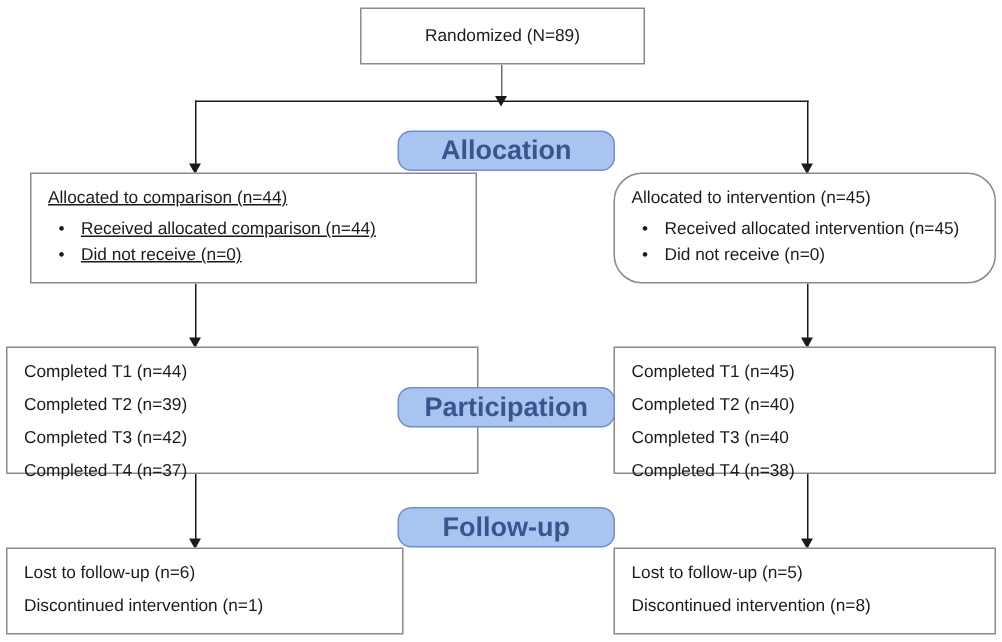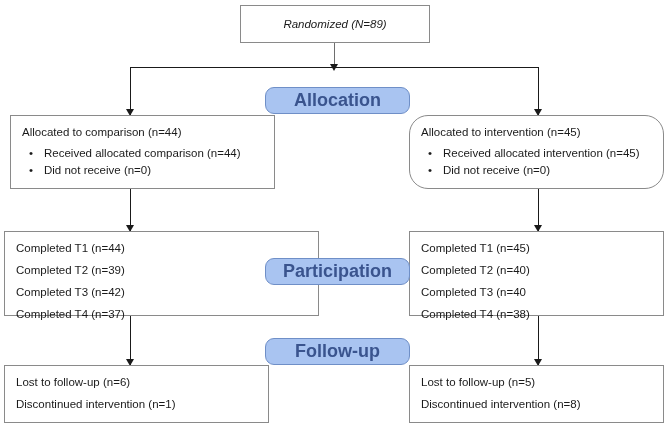--- a/index.html
+++ b/index.html
@@ -27,21 +27,20 @@
     font-size: 11.5px;
     line-height: 1.22;
     z-index: 3;
   }
   .box-inner {
     padding: 9px 11px 7px 11px;
   }
   .box.centered .box-inner {
     text-align: right;
     padding: 0;
-    font-style: italic;
   }
   .box.centered {
     display: flex;
     align-items: center;
     justify-content: center;
   }
   .line-row {
     white-space: nowrap;
   }
   
@@ -125,21 +124,21 @@
   <div class="hline" style="left:130px; top:67px; width:409px;"></div>
   <div class="vline dark" style="left:130px; top:67px; height:48px;"></div>
   <div class="arrowhead" style="left:126px; top:109px;"></div>
   <div class="vline dark" style="left:538px; top:67px; height:48px;"></div>
   <div class="arrowhead" style="left:534px; top:109px;"></div>
 
   <div class="pill" style="left:265px; top:87px; width:145px; height:27px;">
     <span>Allocation</span>
   </div>
 
-  <div class="box" style="left:10px; top:115px; width:265px; height:74px;">
+  <div class="box" style="left:20px; top:115px; width:298px; height:74px;text-decoration:underline;">
     <div class="box-inner">
       <div class="line-row">Allocated to comparison (n=44)</div>
       <div class="bullets">
         <div class="bullet-row">
           <span class="bullet-dot">•</span>
           <span>Received allocated comparison (n=44)</span>
         </div>
         <div class="bullet-row">
           <span class="bullet-dot">•</span>
           <span>Did not receive (n=0)</span>

